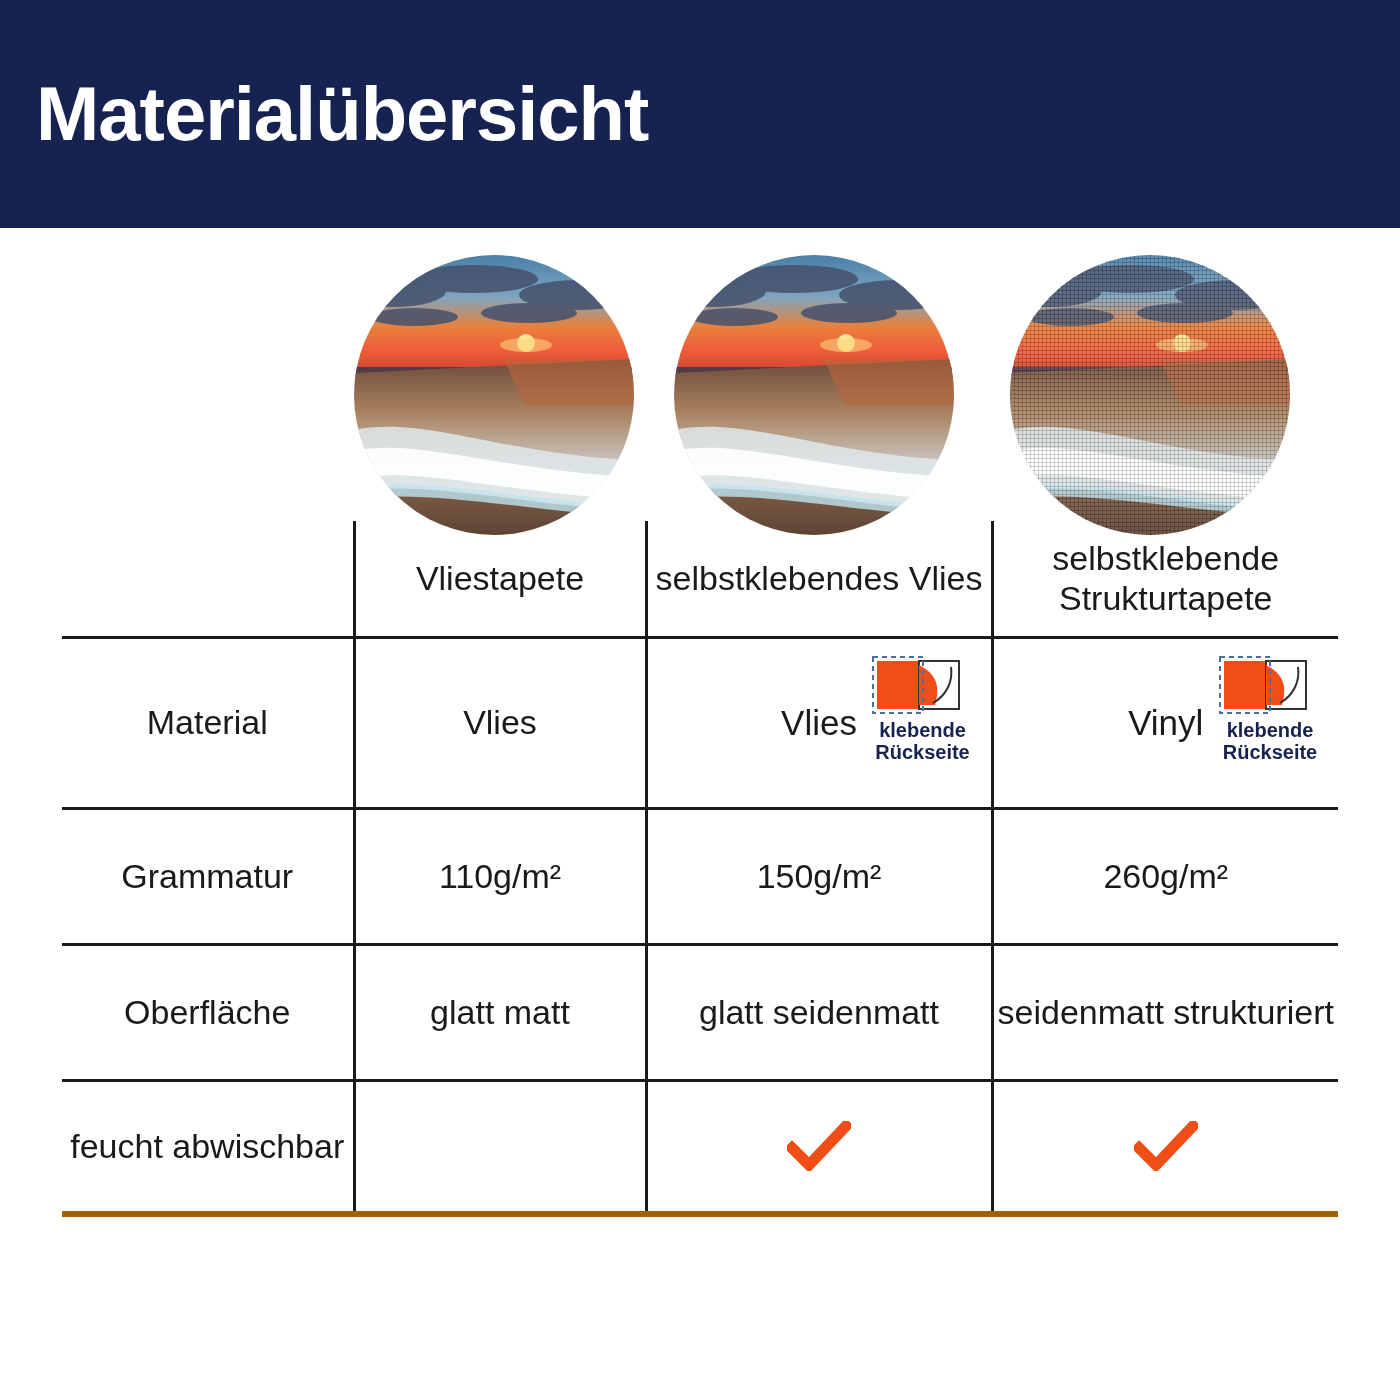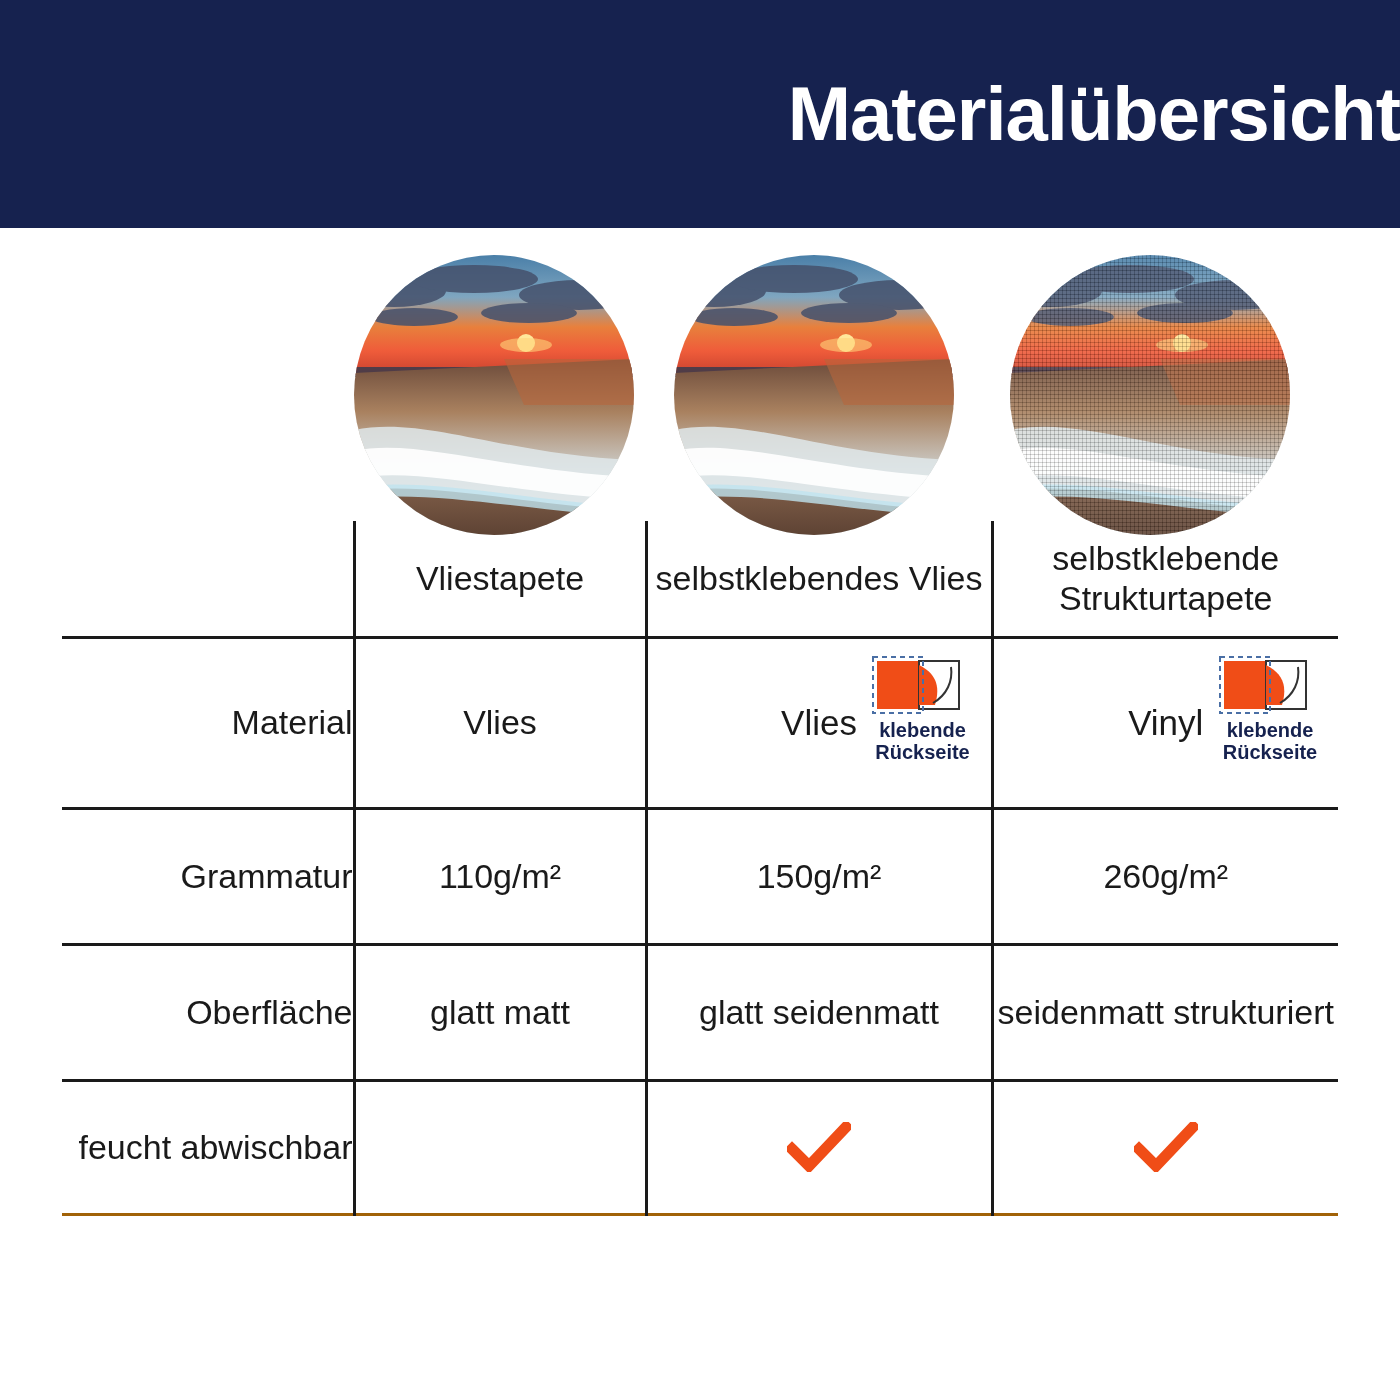--- a/index.html
+++ b/index.html
@@ -16,21 +16,22 @@
     background: #ffffff;
   }
   
   .header {
     position: absolute;
     top: 0; left: 0;
     width: 1400px; height: 228px;
     background: #16224f;
     display: flex;
     align-items: center;
-    justify-content: flex-end;
+    justify-content: flex-start;
+    padding-left: 36px;
   }
   .header-title {
     color: #ffffff;
     font-size: 76px;
     font-weight: bold;
     letter-spacing: -1px;
     line-height: 1;
     white-space: nowrap;
   }
   
@@ -77,24 +78,24 @@
   }
   .hdr-row td { height: 116px; vertical-align: bottom; padding-bottom: 8px; }
   .hdr-cell {
     text-align: center;
     font-size: 35px;
     line-height: 1.18;
     padding: 0 6px;
   }
   .vline-l { border-left: 3px solid #1a1a1a; }
   .row-line { border-top: 3px solid #1a1a1a; }
-  .row-line-b { border-bottom: 3px solid #a16207; margin-left: 12px; }
+  .row-line-b { border-bottom: 6px solid #a16207; margin-left: 12px; }
 
   td.label {
-    text-align: right;
+    text-align: center;
     padding-left: 26px;
     font-size: 35px;
     line-height: 1.18;
   }
   td.val {
     text-align: center;
     font-size: 35px;
     line-height: 1.18;
   }
   .r-material td { height: 168px; }

